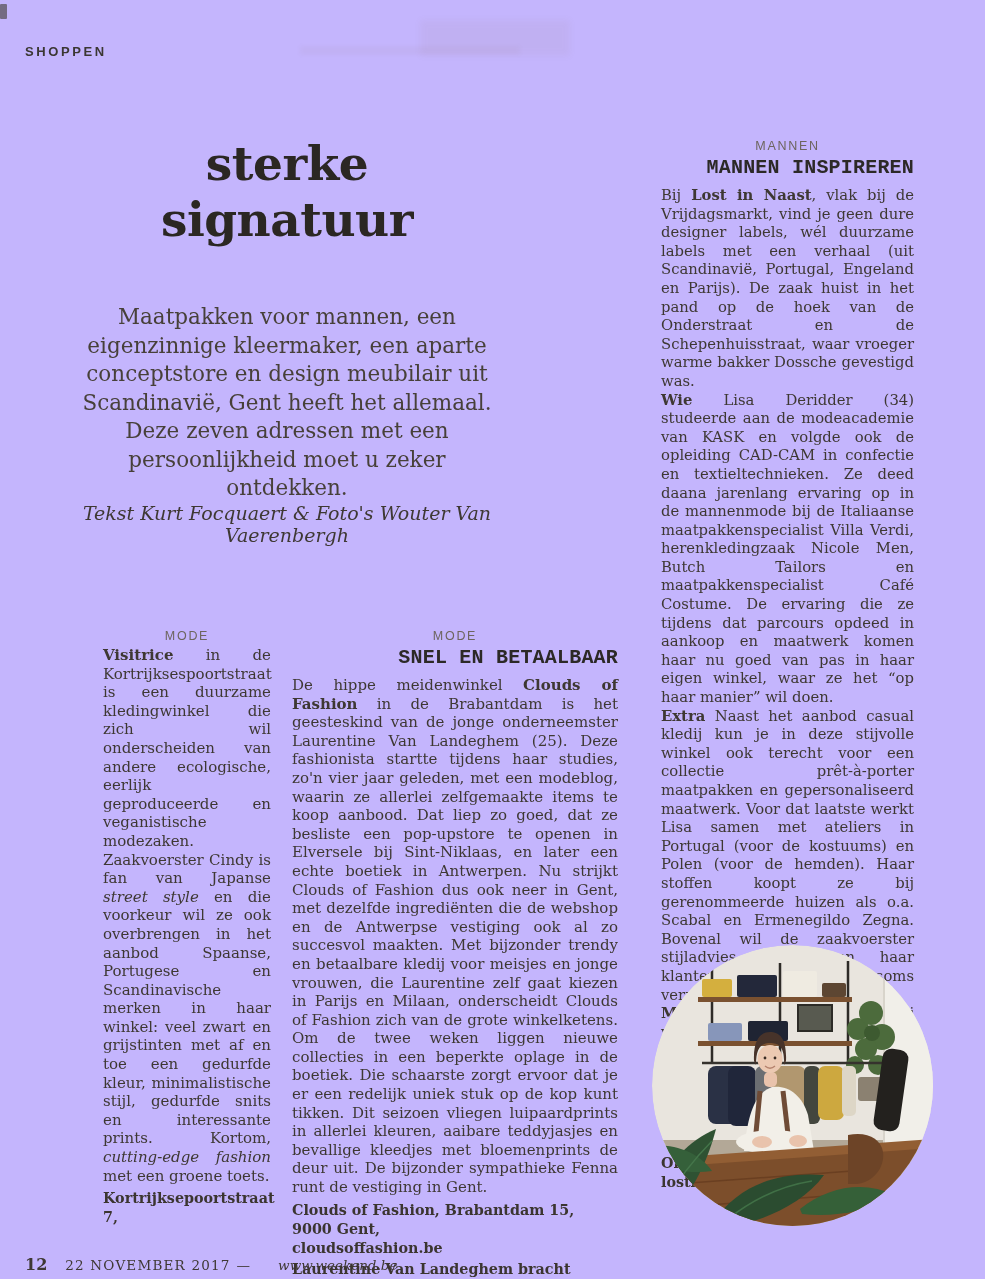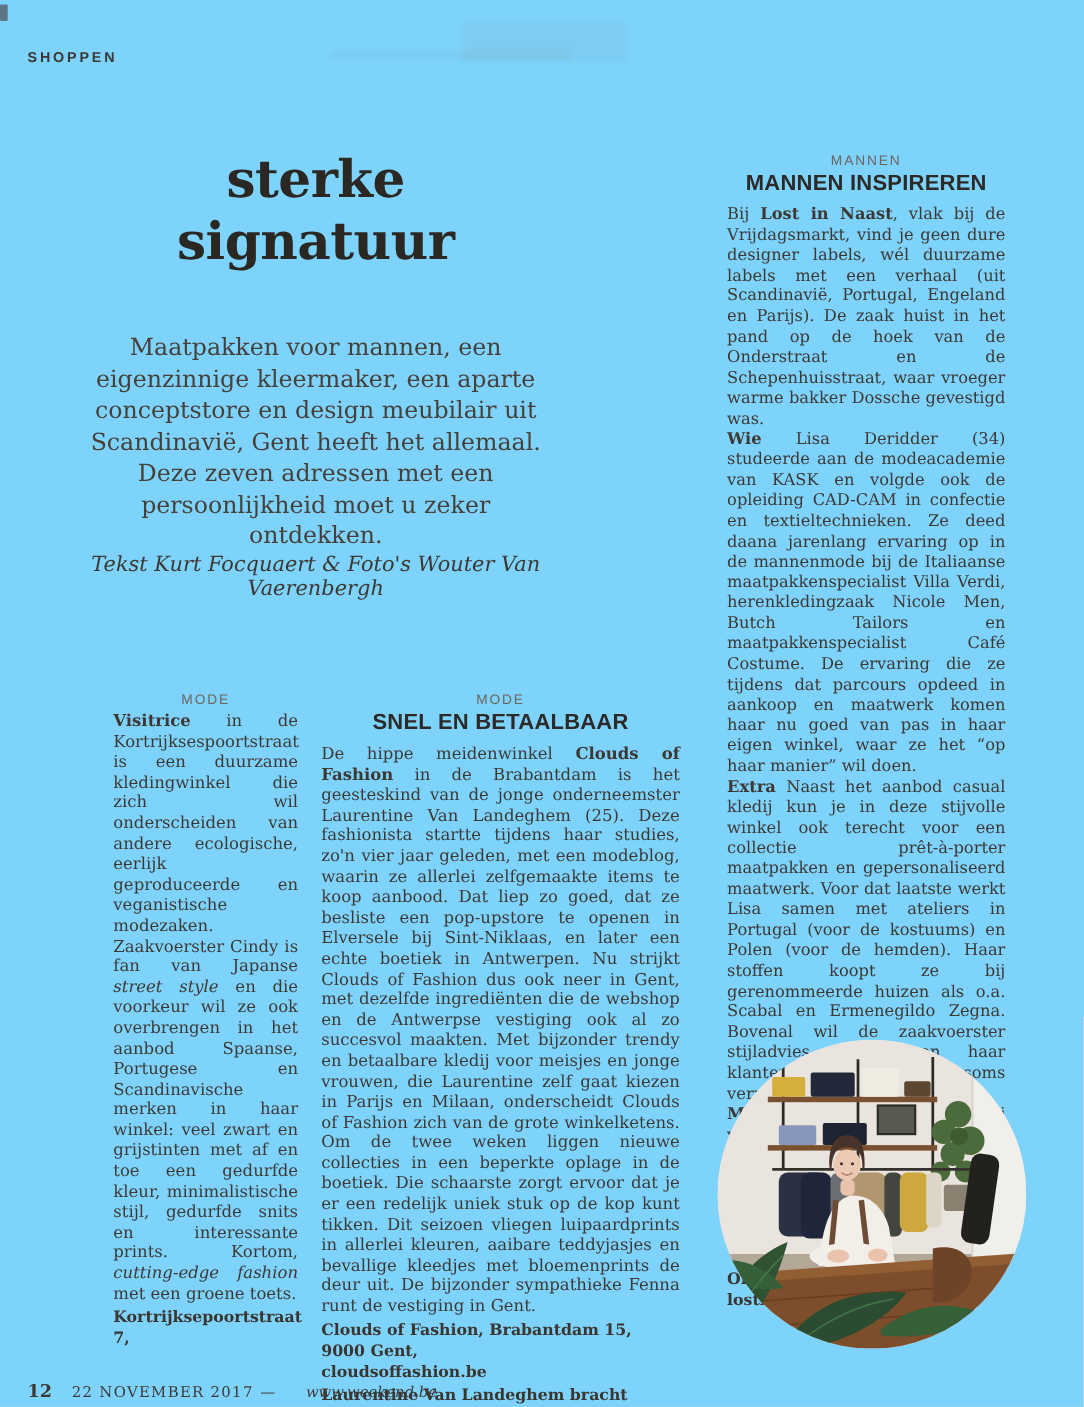--- a/index.html
+++ b/index.html
@@ -1,20 +1,20 @@
 <!DOCTYPE html>
 <html lang="nl"><head>
 <meta charset="utf-8">
 <style>
   * { margin:0; padding:0; box-sizing:border-box; }
   html,body { background:#f6dbd1; }
   .page {
     position:relative;
     width:985px; height:1279px;
-    background:#7dd3fc;
+    background:#c4b5fd;
     overflow:hidden;
     font-family:"DejaVu Serif", serif;
     color:#3e3833;
   }
   
   .ghost { position:absolute; background:#8a6a5a; pointer-events:none; }
   .ghost1 { left:420px; top:20px; width:150px; height:36px; opacity:.06; filter:blur(3px); }
   .ghost2 { left:300px; top:46px; width:220px; height:9px; opacity:.05; filter:blur(2px); }
   .scan-mark { position:absolute; left:0; top:4px; width:7px; height:15px; background:#4a4440; opacity:.65; border-radius:1px; }
 
@@ -46,23 +46,23 @@
   .col-groen  { left:103px; top:629px; width:168px; }
   .col-snel   { left:292px; top:629px; width:326px; }
   .col-mannen { left:661px; top:139px; width:253px; }
 
   .kicker {
     font-family:"Liberation Sans", sans-serif;
     font-size:12.5px; letter-spacing:1.7px; color:#6d655e;
     text-align:center; margin-bottom:3px;
   }
   .art-title {
-    font-family:Liberation Sans, sans-serif; font-weight:bold;
+    font-family:Liberation Mono, monospace; font-weight:bold;
     font-size:20px; line-height:23px; letter-spacing:.2px; color:#2c2927;
-    text-align:center; margin-bottom:7px;
+    text-align:right; margin-bottom:7px;
   }
   .body-text {
     font-size:15px; line-height:18.6px;
     text-align:justify; hyphens:auto; -webkit-hyphens:auto;
     color:#3e3833;
   }
   .col-mannen .body-text { font-size:14.8px; }
   .body-text p { margin:0; }
   .address {
     font-weight:bold; font-size:14.3px; line-height:19px;

